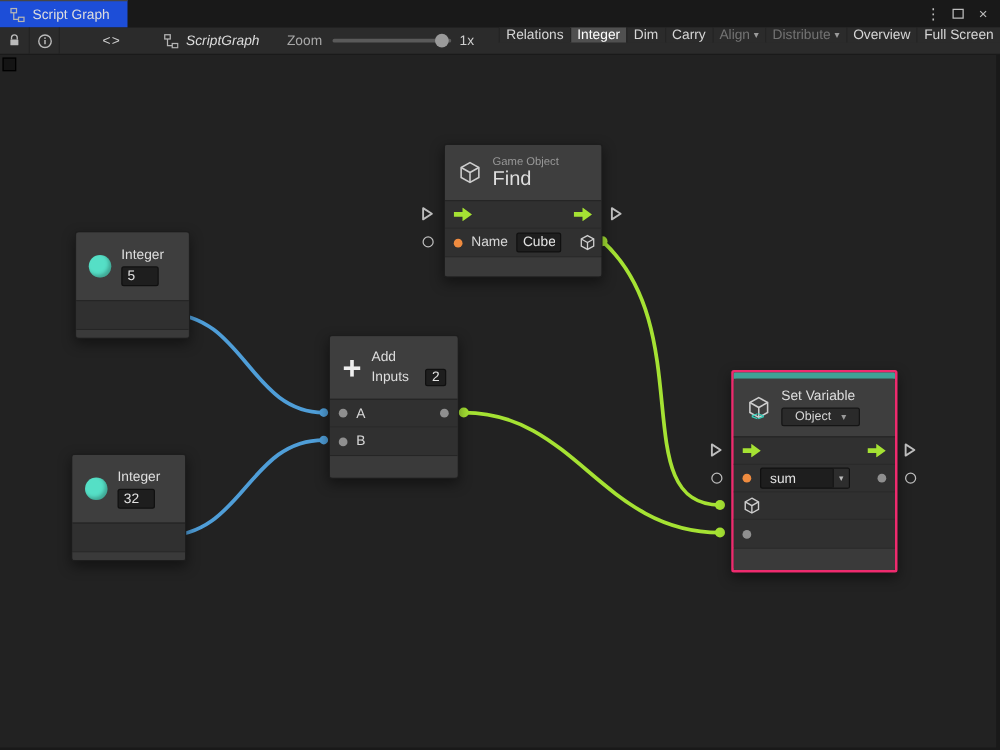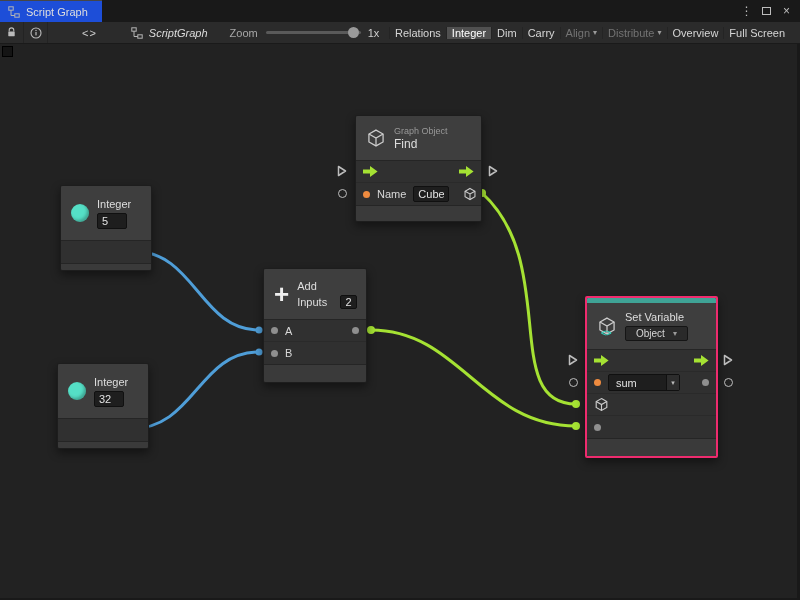--- a/index.html
+++ b/index.html
@@ -15,21 +15,21 @@
 
 #toolbar{position:absolute;left:0;top:22px;width:100%;height:22px;background:#2b2b2b;border-bottom:1px solid #1a1a1a;display:flex;align-items:center;font-size:11px;color:#cfcfcf;}
 .tb-icon-btn{width:24px;height:21px;display:flex;align-items:center;justify-content:center;border-right:1px solid #232323;}
 .code-btn{margin-left:26px;padding:0 8px;height:21px;display:flex;align-items:center;letter-spacing:1px;color:#cfcfcf;}
 .breadcrumb{display:flex;align-items:center;gap:6px;margin-left:26px;color:#dddddd;font-style:italic;}
 .zoom-label{margin-left:22px;color:#a8a8a8;}
 .slider{position:relative;width:95px;height:13px;margin-left:8px;}
 .slider-track{position:absolute;left:0;top:5px;width:100%;height:3px;background:#5a5a5a;border-radius:2px;}
 .slider-handle{position:absolute;left:82px;top:1px;width:11px;height:11px;border-radius:50%;background:#9a9a9a;}
 .zoom-value{margin-left:7px;color:#cfcfcf;}
-#tb-buttons{margin-left:auto;display:flex;align-items:center;height:22px;padding-right:10px;}
+#tb-buttons{margin-left:auto;display:flex;align-items:flex-start;height:22px;padding-right:0;}
 .tb-btn{display:flex;align-items:center;padding:0 5px;color:#d6d6d6;background:#2b2b2b;border-left:1px solid #242424;}
 .tb-btn.active{background:#505050;color:#ffffff;}
 .tb-btn.disabled{color:#737373;}
 .dd-arrow{font-size:8px;margin-left:3px;color:#9a9a9a;}
 
 #canvas{position:absolute;left:0;top:44px;width:797px;height:554px;background:#222222;overflow:hidden;}
 #wires{position:absolute;left:0;top:0;}
 #inspector-toggle{position:absolute;left:2px;top:2px;width:11px;height:11px;background:#141414;border:1px solid #000;}
 
 .node{position:absolute;background:#353535;border:1px solid #1d1d1d;border-radius:2px;box-shadow:0 4px 10px rgba(0,0,0,.45);color:#d8d8d8;font-size:11px;}
@@ -223,22 +223,22 @@
 
     <div class="node" style="left:355px;top:71px;width:127px">
       <div class="node-header" style="height:44px">
         <span class="cube-wrap">
           <svg width="20" height="20" viewBox="0 0 24 24" fill="none" stroke="#cdcdcd" stroke-width="1.5">
               <path d="M12 2.5 L20.5 7.2 V16.8 L12 21.5 L3.5 16.8 V7.2 Z"></path>
               <path d="M3.5 7.2 L12 12 L20.5 7.2 M12 12 V21.5"></path>
             </svg>
         </span>
         <div class="hdr-col" style="gap:1px">
-          <span class="node-sub">Graph Object</span>
-          <span class="node-title" style="font-size:12px">Find</span>
+          <span class="node-sub">Game Object</span>
+          <span class="node-title" style="font-size:16px">Find</span>
         </div>
       </div>
       <div class="node-rows">
         <div class="row">
           <span class="flow-arrow">
               <svg width="15" height="11" viewBox="0 0 15 11">
                 <path d="M0 3.6 H7 V0 L14.6 5.5 L7 11 V7.4 H0 Z" fill="#a5e233"></path>
               </svg>
             </span>
           <span class="spacer"></span>

